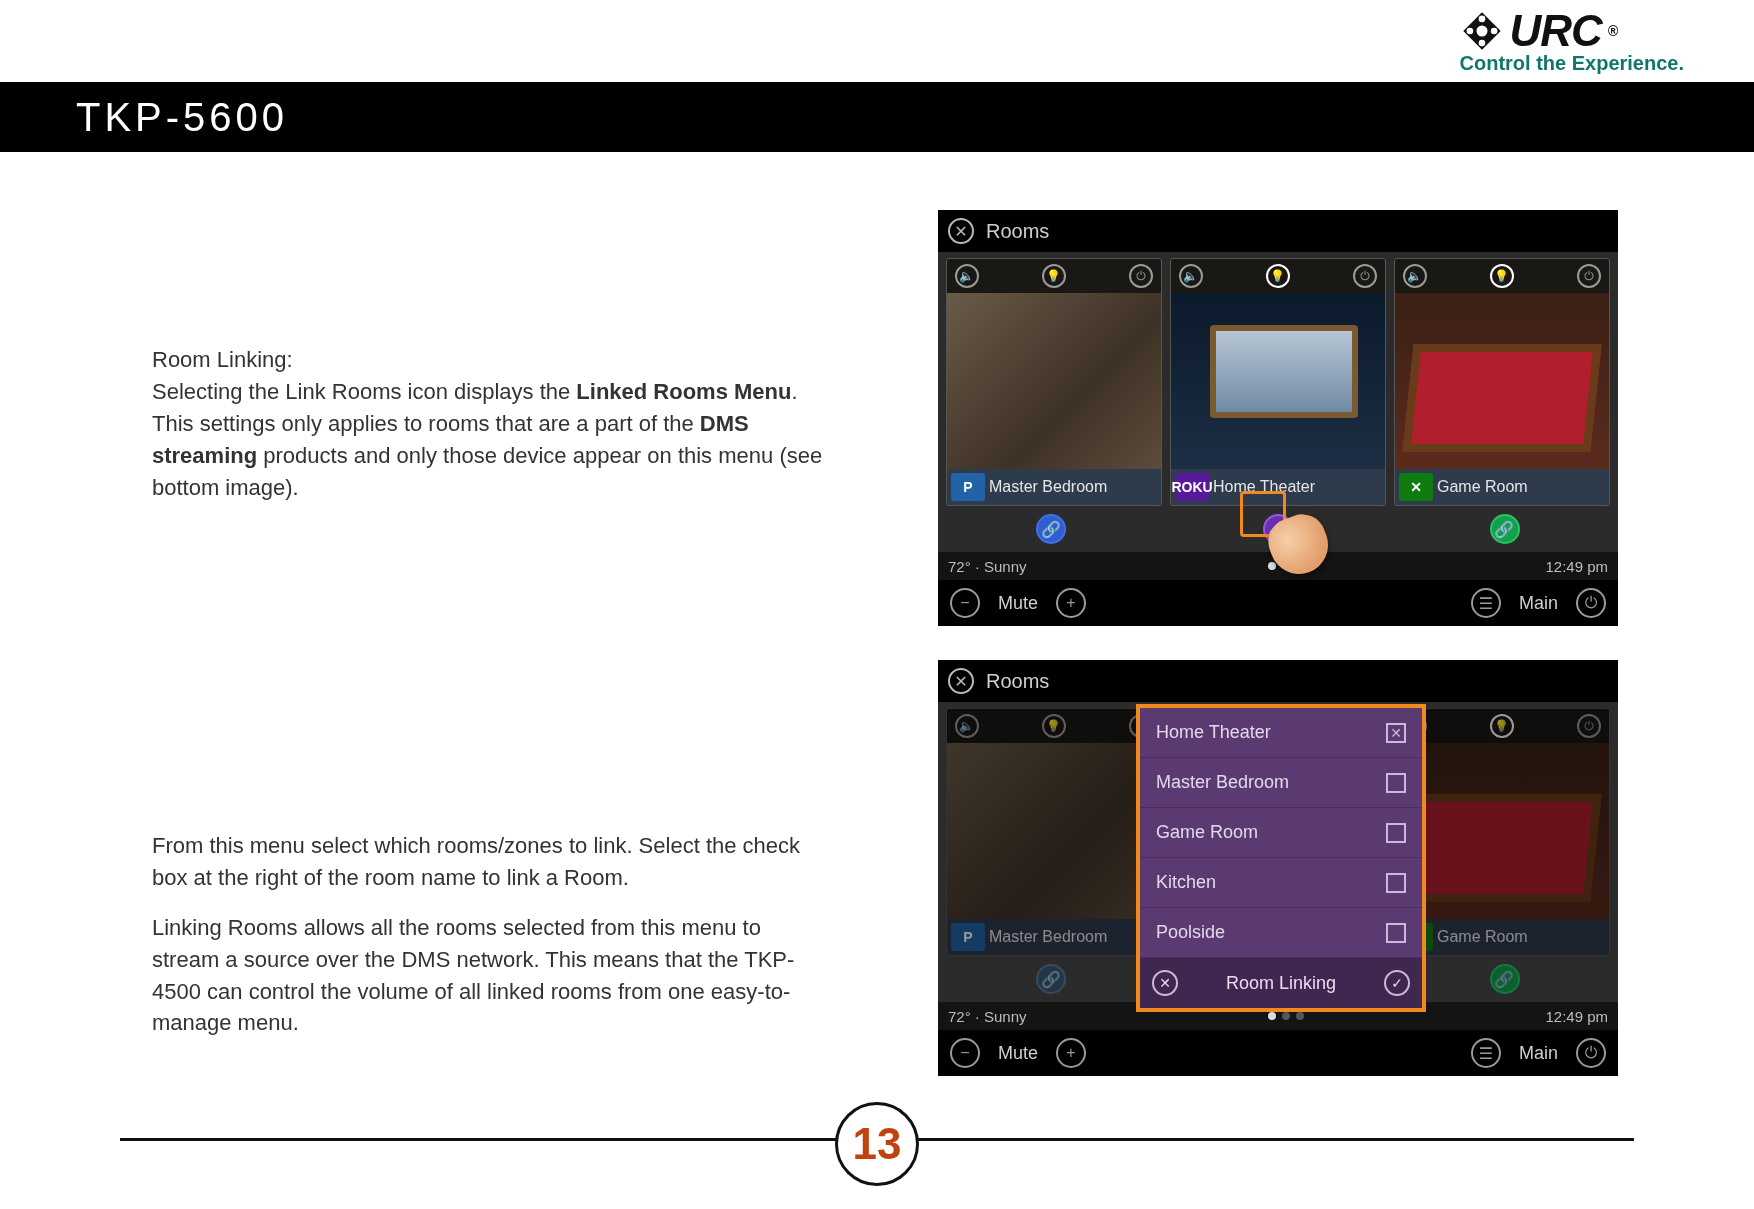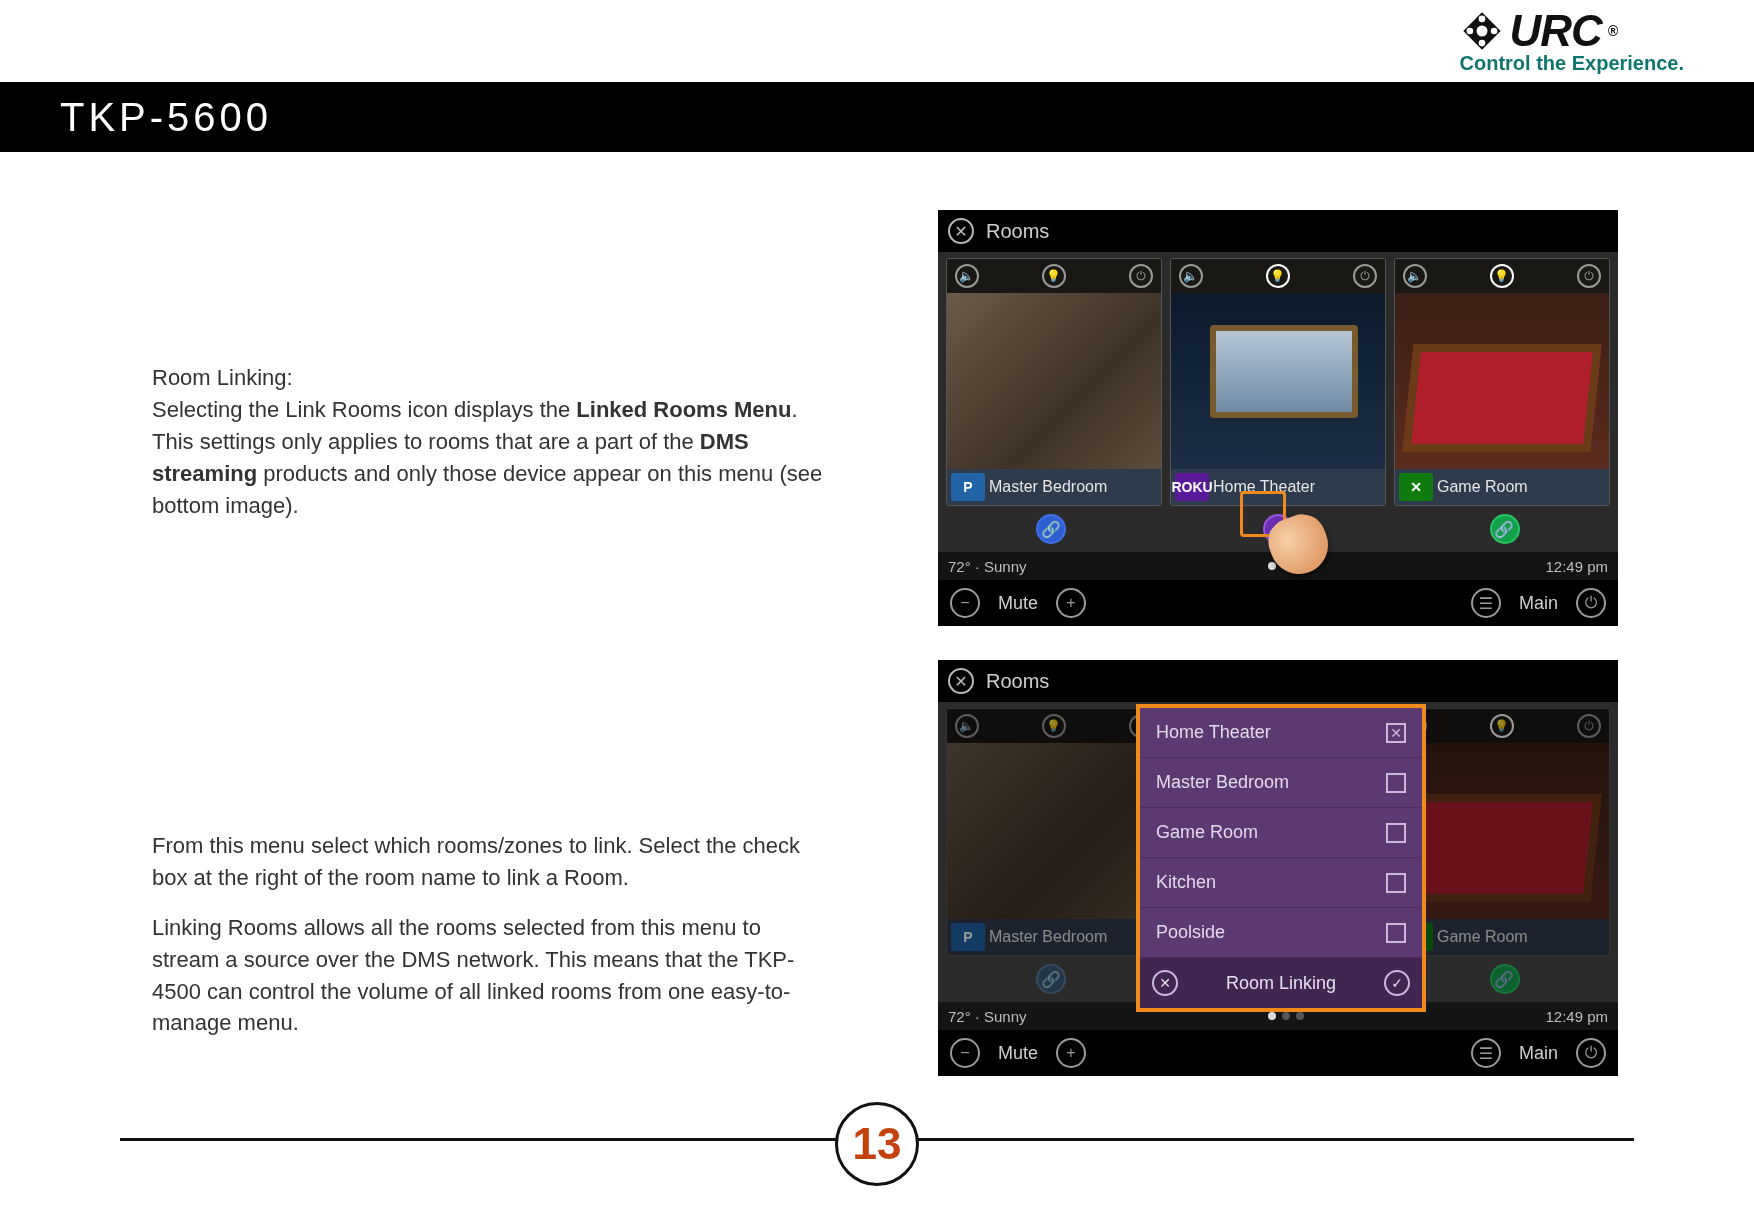--- a/index.html
+++ b/index.html
@@ -45,21 +45,21 @@
   
   .title-bar {
     position: absolute;
     top: 82px;
     left: 0;
     width: 100%;
     height: 70px;
     background: #000;
     display: flex;
     align-items: center;
-    padding-left: 60px;
+    padding-left: 76px;
   }
   .title-bar .model {
     color: #fff;
     font-size: 40px;
     font-family: "Arial Black", Arial, sans-serif;
     letter-spacing: 4px;
     font-weight: 400;
   }
   
   .text-col {
@@ -273,21 +273,21 @@
     <span>URC</span>
     <span class="reg">®</span>
   </div>
   <div class="tag">Control the Experience.</div>
 </div>
 
 <div class="title-bar">
   <span class="model">TKP-5600</span>
 </div>
 
-<div class="text-col text-block-1" style="top:362px">
+<div class="text-col text-block-1" style="top:344px">
   <p>
     <span class="lead">Room Linking:</span><br>
     <span>Selecting the Link Rooms icon displays the </span><span class="strong">Linked Rooms Menu</span><span>. This settings only applies to rooms that are a part of the </span><span class="strong">DMS streaming</span><span> products and only those device appear on this menu (see bottom image).</span>
   </p>
 </div>
 
 <div class="text-col text-block-2" style="top:790px">
   <p>From this menu select which rooms/zones to link. Select the check box at the right of the room name to link a Room.</p>
   <p>Linking Rooms allows all the rooms selected from this menu to stream a source over the DMS network. This means that the TKP-4500 can control the volume of all linked rooms from one easy-to-manage menu.</p>
 </div>

